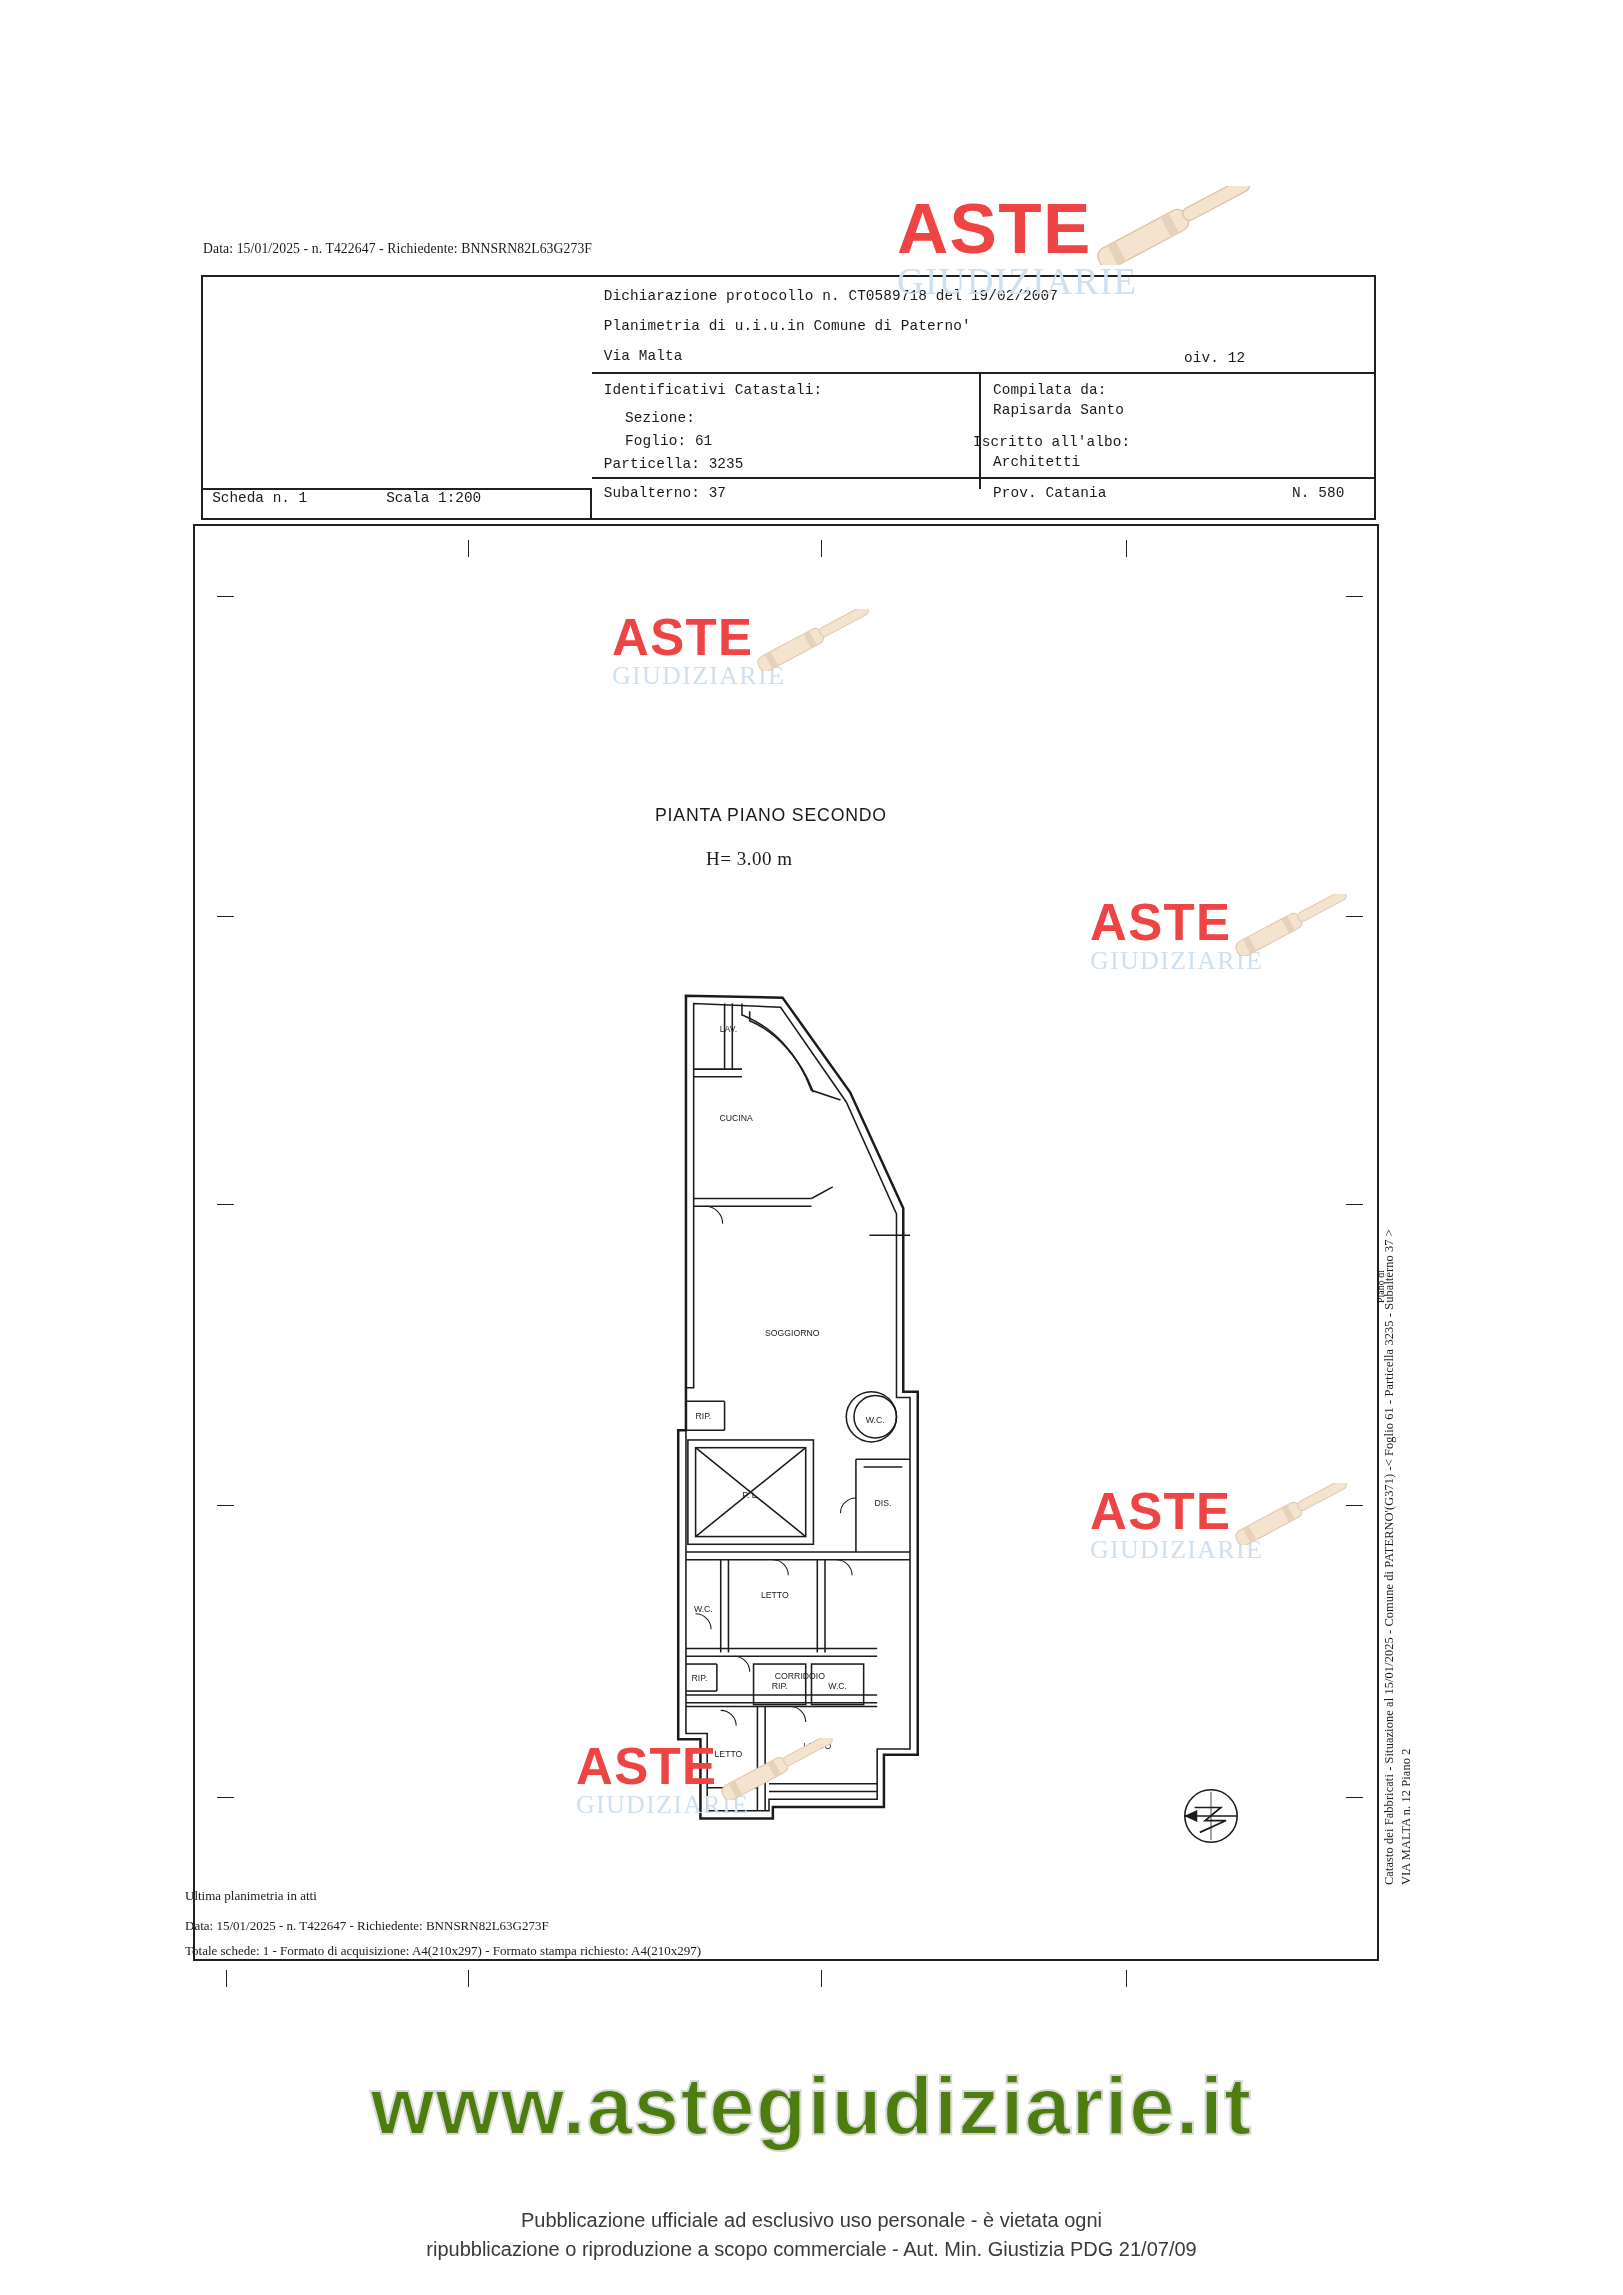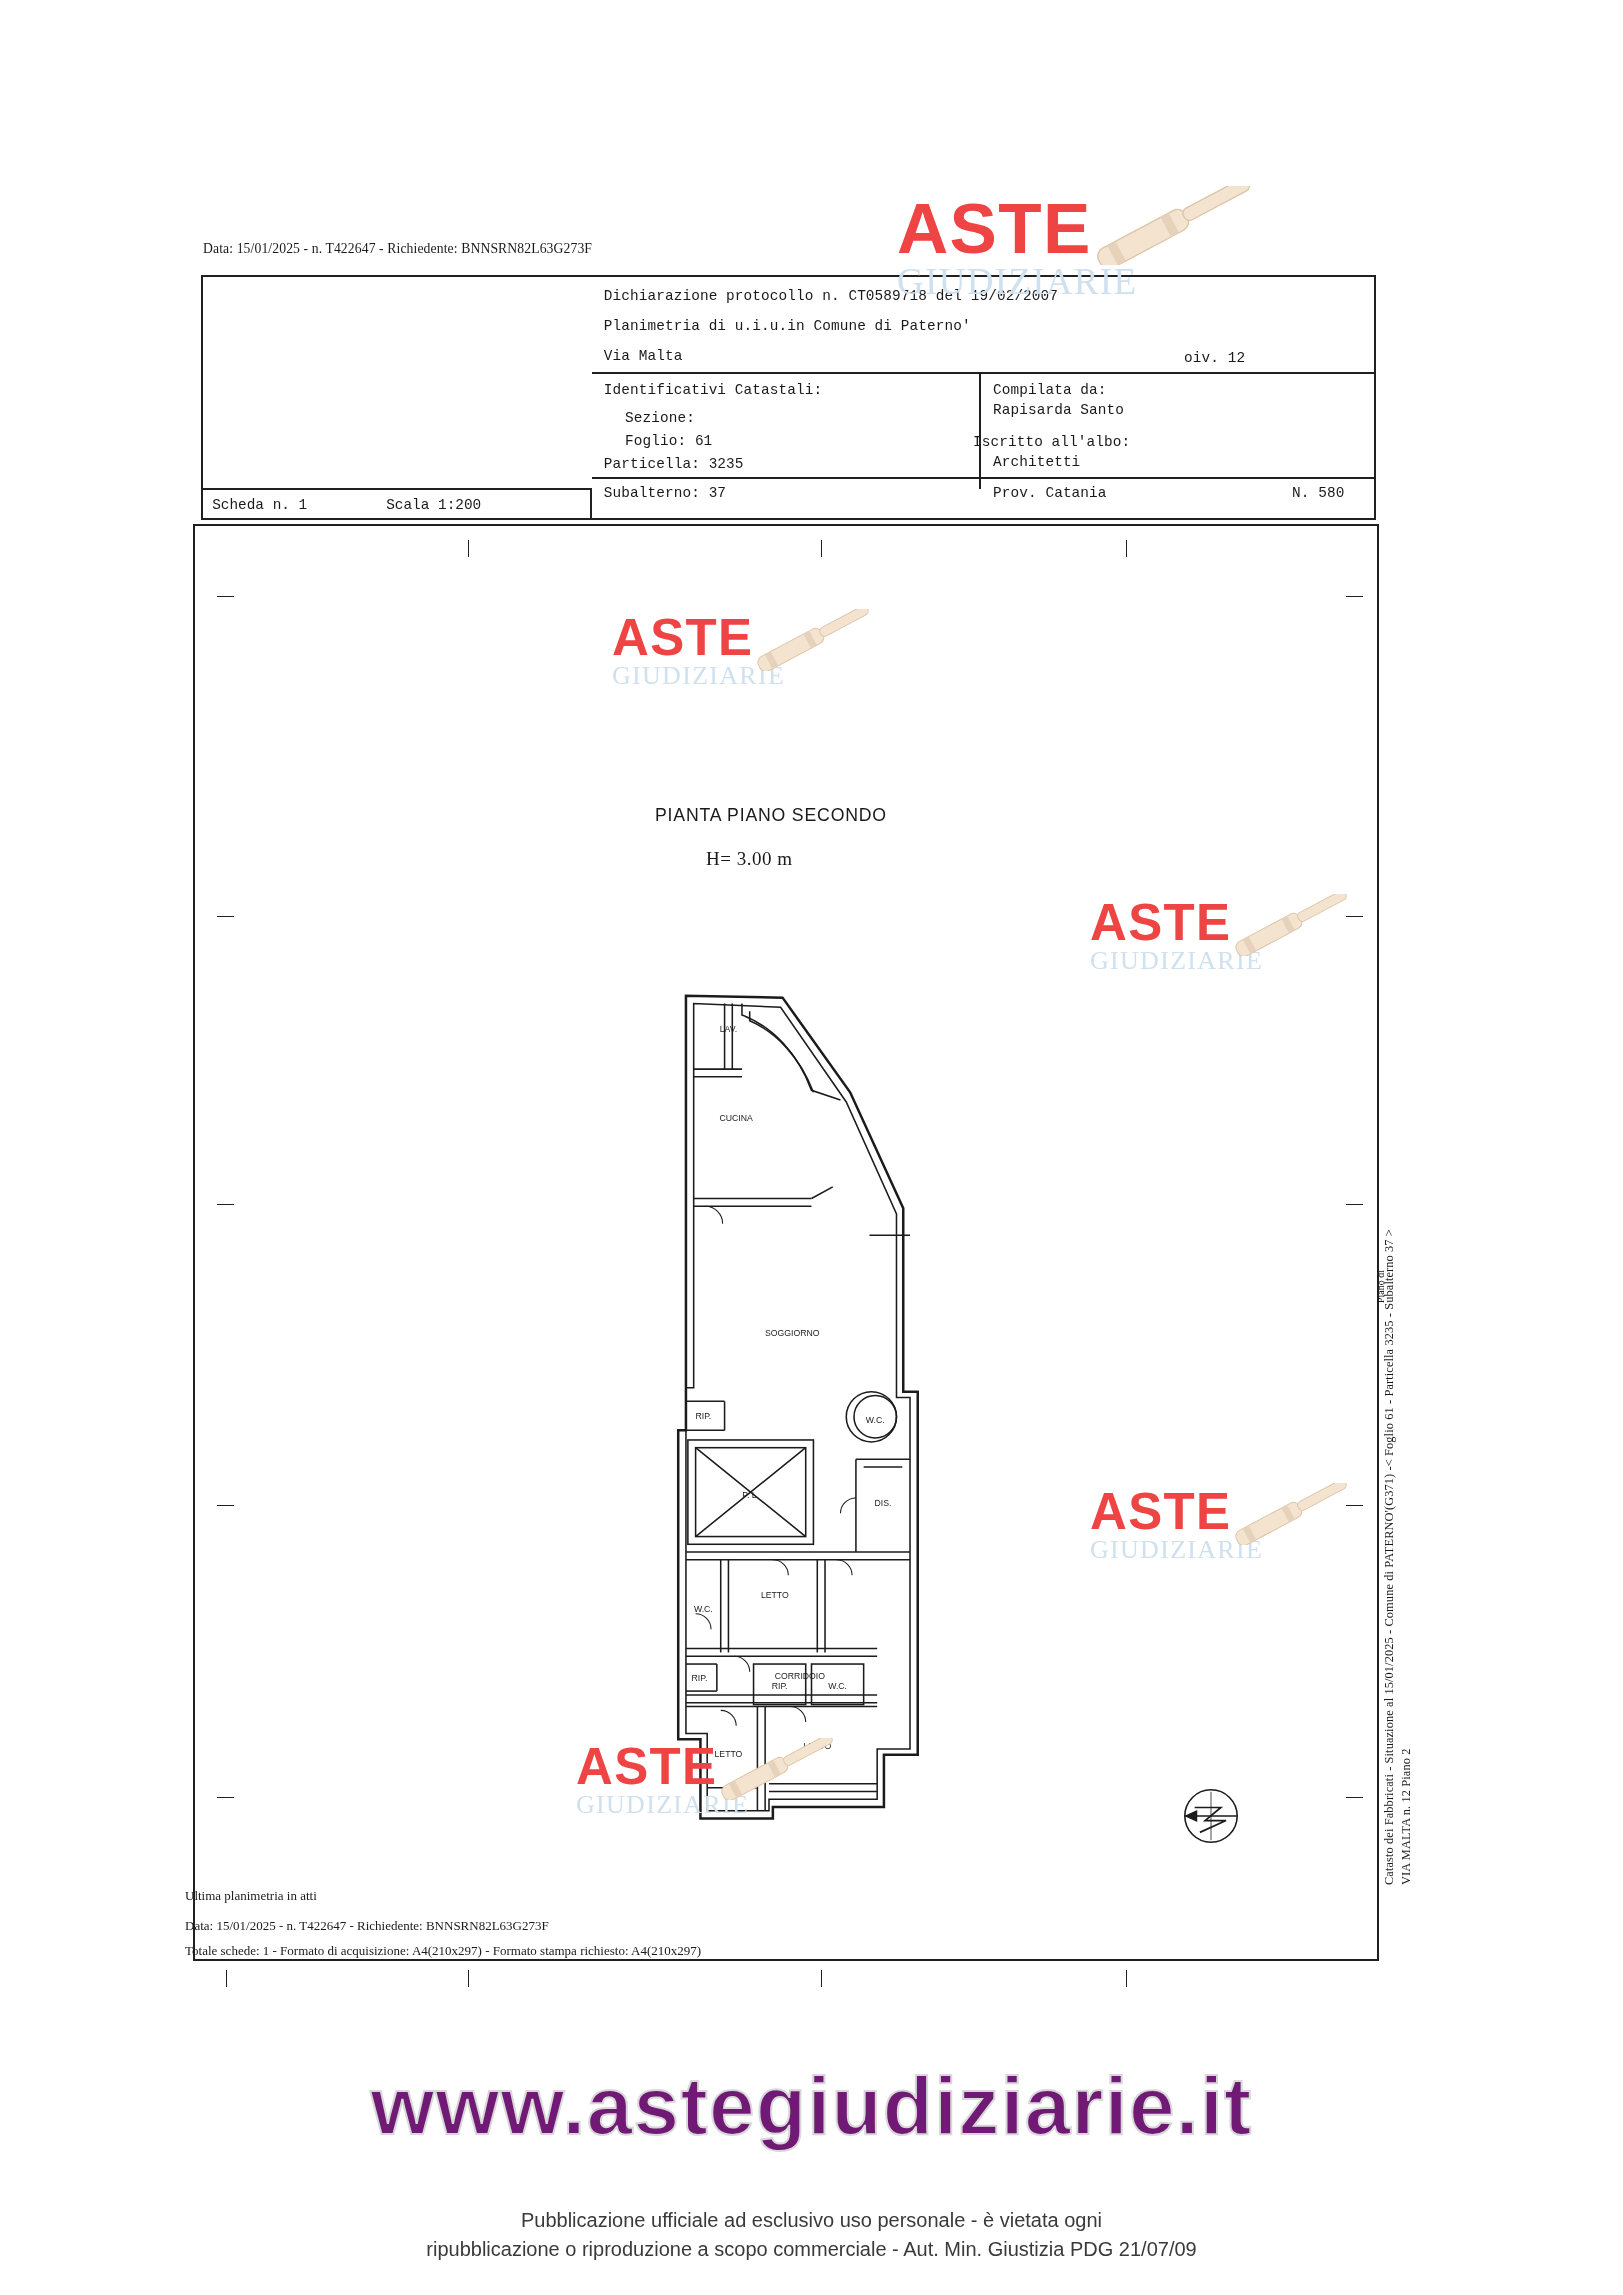--- a/index.html
+++ b/index.html
@@ -69,21 +69,20 @@
   }
   #scheda-row {
     left: 0; top: 211px;
     width: 389px; height: 32px;
     box-sizing: border-box;
     border-top: 2px solid #202020;
     border-right: 2px solid #202020;
     font-family: "Liberation Mono", monospace;
     font-size: 14.4px;
     display: flex;
-    align-items: center;
   }
   #scheda-row .s-num { margin-left: 9.2px; }
   #scheda-row .s-scala { margin-left: 79px; }
 
   #header-right {
     left: 389px; top: 0;
     width: 783px; height: 243px;
   }
   .hdr-line {
     font-family: "Liberation Mono", monospace;
@@ -227,21 +226,21 @@
   #wm5 .wm-giud { font-size: 26px; margin-top: 1.3px; }
 
   
   #wm-url {
     left: 0; top: 2059px;
     width: 1623px;
     text-align: center;
     font-family: "Liberation Sans", sans-serif;
     font-size: 82px;
     font-weight: bold;
-    color: #701a75;
+    color: #4d7c0f;
     -webkit-text-stroke: 2px #d8d8d8;
     letter-spacing: 1.3px;
     user-select: none;
     pointer-events: none;
   }
 
   
   #legal-notice {
     left: 0; top: 2206px;
     width: 1623px;

